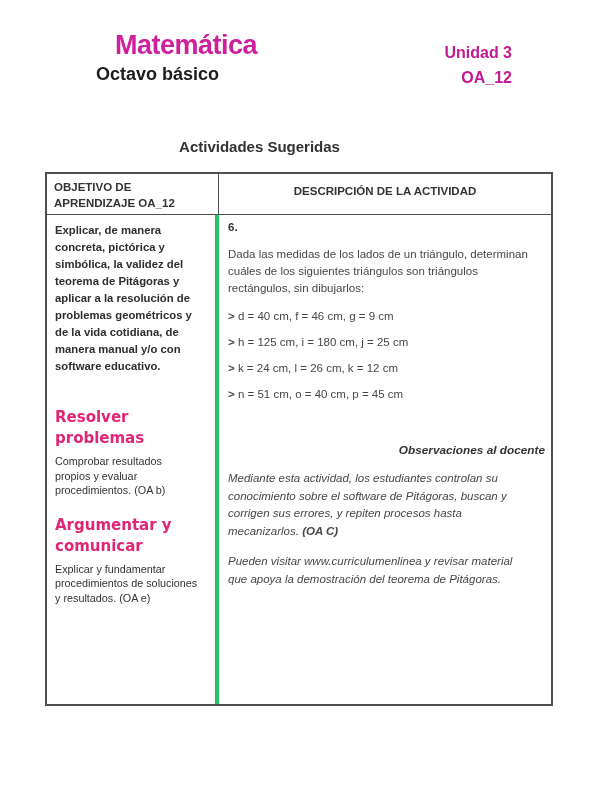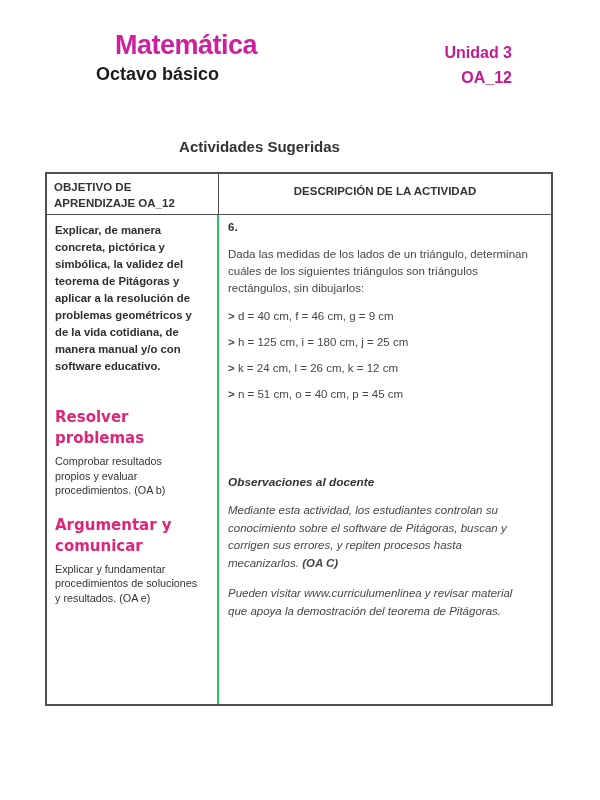--- a/index.html
+++ b/index.html
@@ -20,38 +20,38 @@
   
   .acts-table { position:absolute; left:45px; top:172px; width:508px; height:534px;
                 border:2px solid #4f4f4f; display:grid;
                 grid-template-columns:172px 1fr; grid-template-rows:41px 1fr;
                 background:#fff; }
   .th1 { border-right:1px solid #4f4f4f; border-bottom:1.5px solid #4f4f4f;
          padding:5px 4px 12px 7px; font-weight:bold; font-size:11.5px; line-height:16px;
          color:#333; white-space:pre; }
   .th2 { border-bottom:1.5px solid #4f4f4f; text-align:center; font-weight:bold;
          font-size:11.5px; color:#333; padding-top:11px; }
-  .td1 { border-right:2px solid #22c55e; padding:7px 4px 0 8px; overflow:hidden; }
+  .td1 { border-right:4px solid #22c55e; padding:7px 4px 0 8px; overflow:hidden; }
   .td2 { padding:6px 6px 0 9px; overflow:hidden; }
 
   
   .objective { font-weight:bold; font-size:11.3px; line-height:17px; color:#2e2e2e; white-space:pre; }
   .skill-h   { font-family:"DejaVu Sans", sans-serif; font-weight:bold; font-size:15px;
                line-height:21px; color:#e02577; white-space:pre; }
   .skill-h.first  { margin-top:32px; }
   .skill-h.second { margin-top:17px; }
   .skill-t   { font-size:10.8px; line-height:14.5px; color:#333; white-space:pre; margin-top:5px; }
 
   
   .act-num  { font-weight:bold; font-size:11.5px; color:#333; }
   .intro    { font-size:11.5px; line-height:17px; color:#474747; margin-top:13px; white-space:pre; }
   .item     { font-size:11.5px; line-height:17px; color:#474747; margin-top:9px; }
   .item.first { margin-top:11px; }
   .bullet   { font-weight:bold; color:#474747; }
-  .notes-h  { font-weight:bold; font-style:italic; font-size:11.8px; color:#333; margin-top:72px; }
+  .notes-h  { font-weight:bold; font-style:italic; font-size:11.8px; color:#333; margin-top:40px;text-align:right; }
   .notes-p  { font-style:italic; font-size:11.5px; line-height:17.5px; color:#474747;
               margin-top:13px; white-space:pre; }
   .oa-bold  { font-weight:bold; }
 </style>
 </head>
 <body>
 
 <div class="sheet">
 
   <div class="hdr-left">

